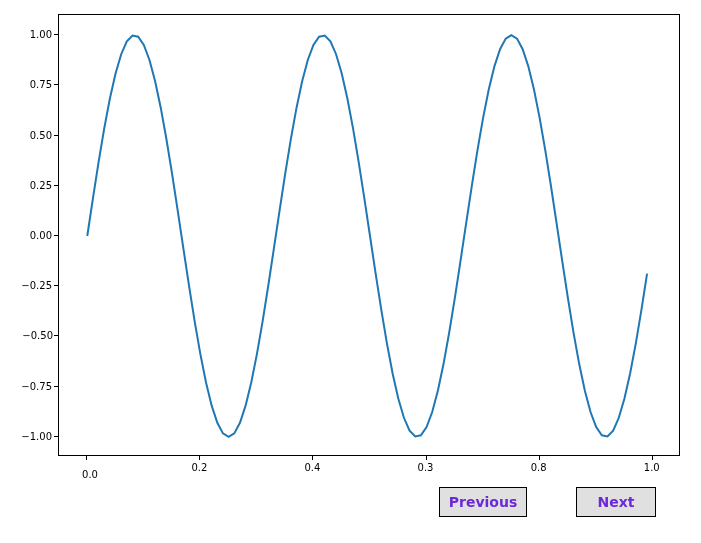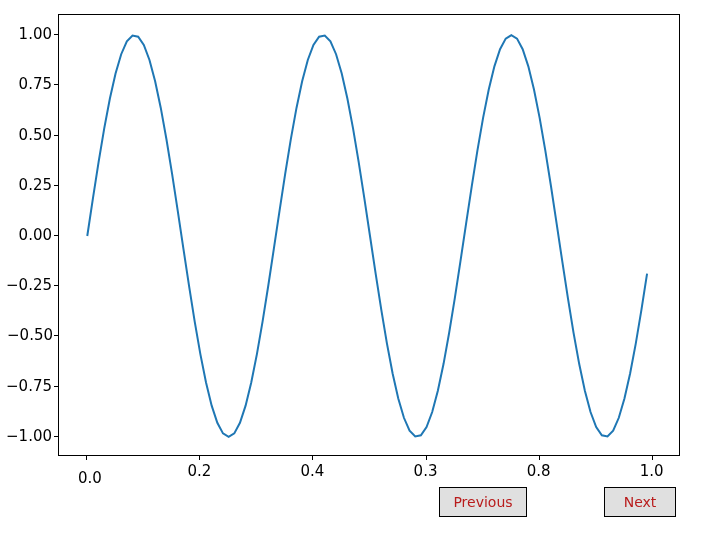--- a/index.html
+++ b/index.html
@@ -17,21 +17,21 @@
       left: 0; top: 0;
       width: 701px; height: 543px;
     }
     .axes {
       position: absolute;
       border: 1px solid #000;
       background: #fff;
     }
     .ytick, .xtick {
       position: absolute;
-      font-size: 15px;
+      font-size: 10px;
       color: #000;
     }
     .ytick {
       text-align: right;
       width: 50px;
       transform: translateY(-50%);
     }
     .xtick {
       text-align: center;
       width: 40px;
@@ -51,42 +51,43 @@
     }
     svg.plot {
       position: absolute;
       left: 0; top: 0;
     }
     .btn {
       position: absolute;
       border: 1px solid #000;
       background: #e0e0e0;
       font-size: 14px;
-      color: #b91c1c;
+      color: #6d28d9;
       display: flex;
       align-items: center;
       justify-content: center;
       cursor: pointer;
       font-family: inherit;
+      font-weight: bold;
     }
   </style>
 </head>
 <body>
 
 <div class="figure">
 
   <div class="axes" id="axes" style="left: 58px; top: 14px; width: 622px; height: 442px;">
     <svg class="plot" id="plot-svg" width="622" height="442">
         <path d="M28.27 221.00 L33.93 183.35 L39.58 147.05 L45.24 113.35 L50.89 83.48 L56.55 58.46 L62.20 39.22 L67.85 26.40 L73.51 20.49 L79.16 21.68 L84.82 29.92 L90.47 44.94 L96.13 66.20 L101.78 92.94 L107.44 124.20 L113.09 158.92 L118.75 195.83 L124.40 233.62 L130.05 270.97 L135.71 306.55 L141.36 339.09 L147.02 367.46 L152.67 390.63 L158.33 407.81 L163.98 418.35 L169.64 421.91 L175.29 418.35 L180.95 407.81 L186.60 390.63 L192.25 367.46 L197.91 339.09 L203.56 306.55 L209.22 270.97 L214.87 233.62 L220.53 195.83 L226.18 158.92 L231.84 124.20 L237.49 92.94 L243.15 66.20 L248.80 44.94 L254.45 29.92 L260.11 21.68 L265.76 20.49 L271.42 26.40 L277.07 39.22 L282.73 58.46 L288.38 83.48 L294.04 113.35 L299.69 147.05 L305.35 183.35 L311.00 221.00 L316.65 258.65 L322.31 294.95 L327.96 328.65 L333.62 358.52 L339.27 383.54 L344.93 402.78 L350.58 415.60 L356.24 421.51 L361.89 420.32 L367.55 412.08 L373.20 397.06 L378.85 375.80 L384.51 349.06 L390.16 317.80 L395.82 283.08 L401.47 246.17 L407.13 208.38 L412.78 171.03 L418.44 135.45 L424.09 102.91 L429.75 74.54 L435.40 51.37 L441.05 34.19 L446.71 23.65 L452.36 20.09 L458.02 23.65 L463.67 34.19 L469.33 51.37 L474.98 74.54 L480.64 102.91 L486.29 135.45 L491.95 171.03 L497.60 208.38 L503.25 246.17 L508.91 283.08 L514.56 317.80 L520.22 349.06 L525.87 375.80 L531.53 397.06 L537.18 412.08 L542.84 420.32 L548.49 421.51 L554.15 415.60 L559.80 402.78 L565.45 383.54 L571.11 358.52 L576.76 328.65 L582.42 294.95 L588.07 258.65 " stroke="#1f77b4" stroke-width="2" fill="none"></path>
       </svg>
   </div>
 
   <button class="btn" id="btn-prev" style="left: 439px; top: 487px; width: 88px; height: 30px;">Previous</button>
 
-  <button class="btn" id="btn-next" style="left: 604px; top: 487px; width: 72px; height: 30px;">Next</button>
+  <button class="btn" id="btn-next" style="left: 576px; top: 487px; width: 80px; height: 30px;">Next</button>
 
 <div class="ytick" style="left: 2px; top: 435.909px; text-align: right;">−1.00</div>
     <div class="tick-mark-y" style="left: 54px; top: 435.909px;"></div>
     <div class="ytick" style="left: 2px; top: 385.682px;">−0.75</div>
     <div class="tick-mark-y" style="left: 54px; top: 385.682px;"></div>
     <div class="ytick" style="left: 3px; top: 335.455px;">−0.50</div>
     <div class="tick-mark-y" style="left: 54px; top: 335.455px;"></div>
     <div class="ytick" style="left: 2px; top: 285.227px;">−0.25</div>
     <div class="tick-mark-y" style="left: 54px; top: 285.227px;"></div>
     <div class="ytick" style="left: 2px; top: 235px;">0.00</div>

